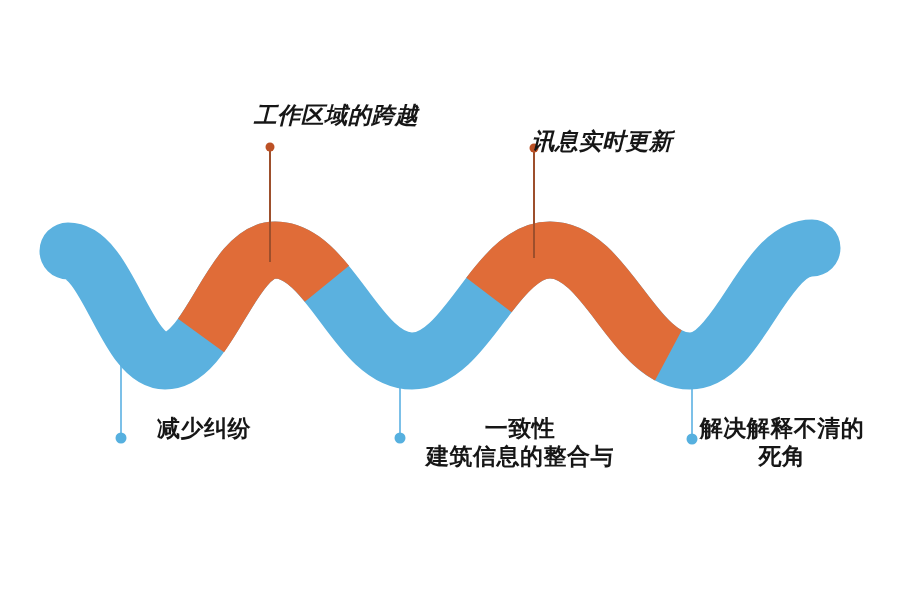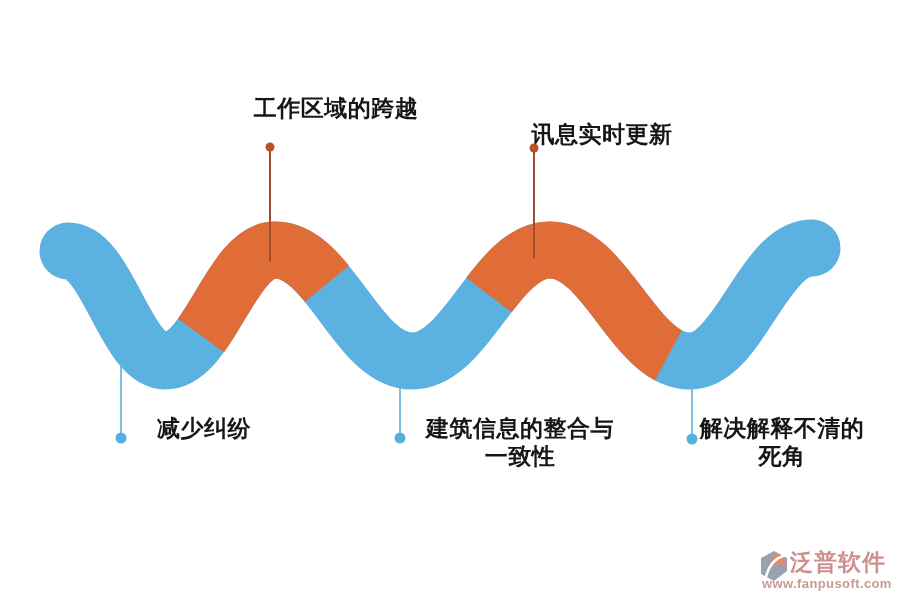--- a/index.html
+++ b/index.html
@@ -17,21 +17,21 @@
     position:absolute;
     color:#161616;
     font-weight:bold;
     font-size:23px;
     line-height:28px;
     text-align:center;
     letter-spacing:0.5px;
     white-space:nowrap;
   }
   .label .line{display:block;}
-  .top-label{top:94px;width:220px;}
+  .top-label{top:101px;width:220px;font-style:italic;}
   .bottom-label{top:414px;width:240px;}
   .logo{position:absolute;left:760px;top:547px;width:140px;height:46px;}
   .logo .icon{position:absolute;left:0;top:3px;}
   .logo .brand{
     position:absolute;left:30px;top:0;
     font-weight:bold;font-size:23px;letter-spacing:1px;white-space:nowrap;
   }
   .logo .url{
     position:absolute;left:2px;top:29px;
     font-weight:bold;font-size:13px;letter-spacing:0.4px;white-space:nowrap;
@@ -67,32 +67,23 @@
 
   <div class="label top-label" style="left:226px;">工作区域的跨越</div>
 
   <div class="label top-label" style="left:492px;margin-top:26px;">讯息实时更新</div>
 
   <div class="label bottom-label" style="left:84px;">
     <span class="line">减少纠纷</span>
   </div>
 
   <div class="label bottom-label" style="left:400px;">
+    <span class="line">一致性</span>
     <span class="line">建筑信息的整合与</span>
-    <span class="line">一致性</span>
   </div>
 
   <div class="label bottom-label" style="left:662px;">
     <span class="line">解决解释不清的</span>
     <span class="line">死角</span>
   </div>
 
-  <div class="logo">
-    <svg class="icon" width="28" height="32" viewBox="0 0 28 32">
-      <polygon points="14,1 27,8 27,21 14,31 1,24 1,8" fill="#9AA2B0"></polygon>
-      <path d="M14 4 C22 3.5 26 9 25 16 C20 13.5 15 13.5 12 18 C10.5 12 11 7 14 4 Z" fill="#E28A70"></path>
-      <path d="M6 27 C9 15 15 8 25 5.5" stroke="#ffffff" stroke-width="2.6" fill="none"></path>
-    </svg>
-    <span class="brand" style="color: rgb(206, 144, 140);">泛普软件</span>
-    <a class="url" href="#" style="color: rgb(201, 154, 149);">www.fanpusoft.com</a>
-  </div>
 
 </div>
 
 </body></html>

